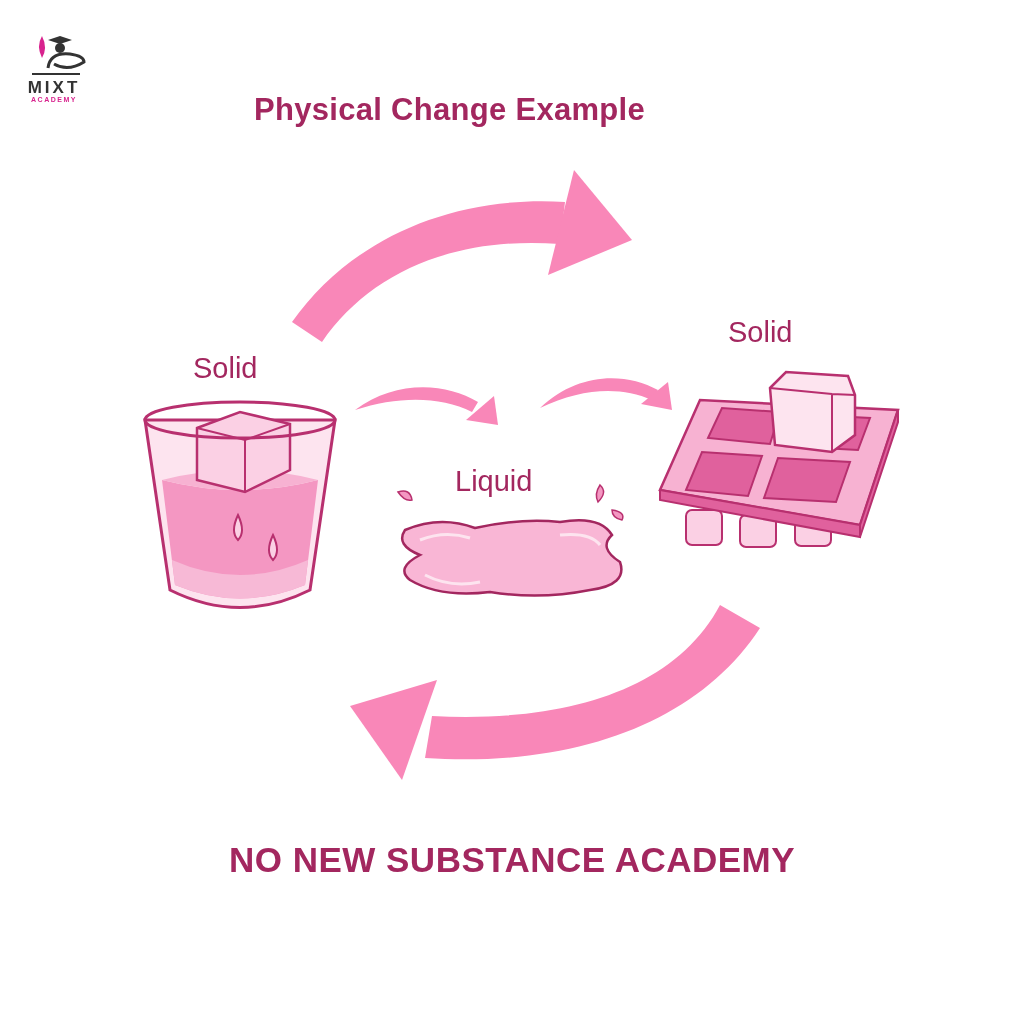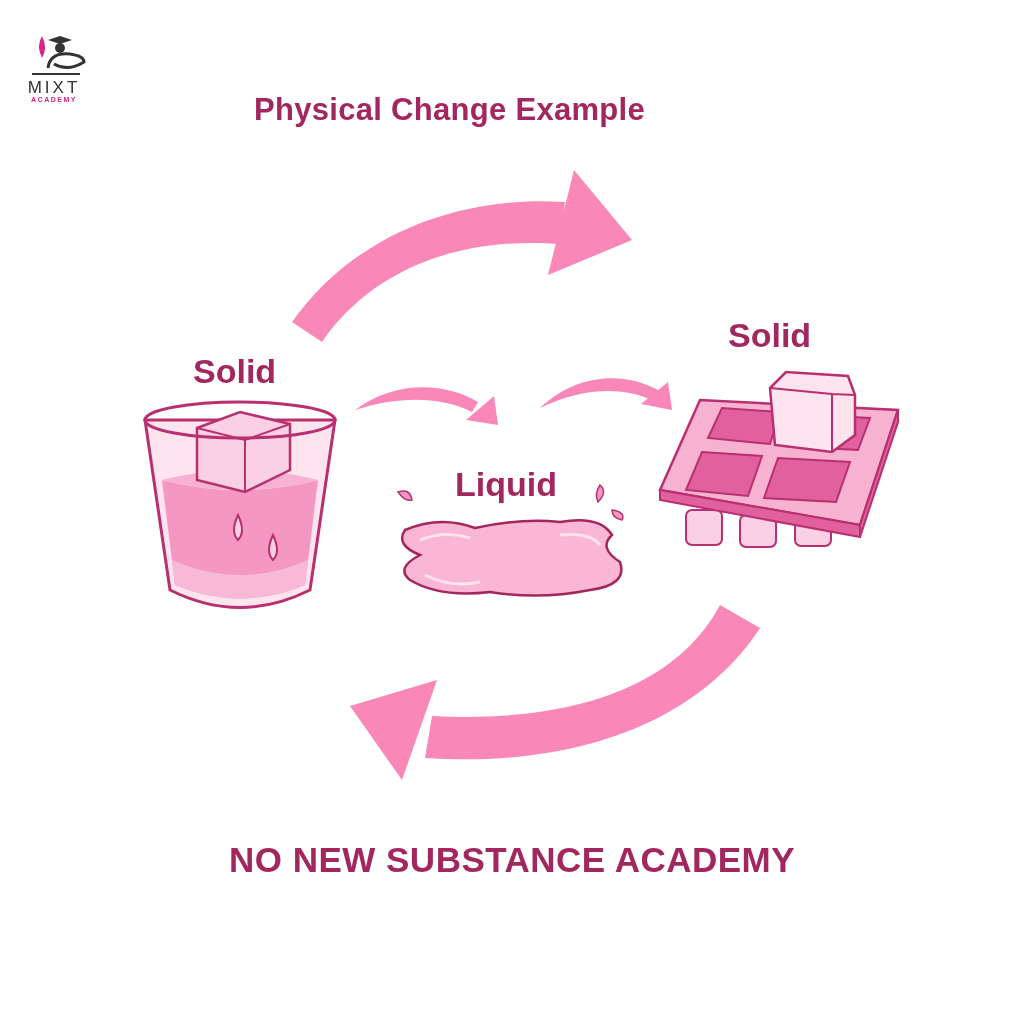--- a/index.html
+++ b/index.html
@@ -1,26 +1,26 @@
 <!DOCTYPE html>
 <html><head>
 <meta charset="utf-8">
 <style>
   html, body { margin: 0; padding: 0; background: #ffffff; }
   body { width: 1024px; height: 1024px; position: relative; overflow: hidden;
          font-family: "Liberation Sans", "DejaVu Sans", sans-serif; }
   .abs { position: absolute; }
   .title { left: 0; width: 899px; top: 92px; text-align: center;
            font-weight: bold; font-size: 31px; color: #a3275f; letter-spacing: 0.3px; }
-  .label { font-weight: bold; font-size: 34px; color: #a3275f; }
+  .label { font-weight: normal; font-size: 29px; color: #a3275f; }
   .footer { left: 0; width: 1024px; top: 840px; text-align: center;
             font-weight: bold; font-size: 35px; color: #a3275f; letter-spacing: 0.5px; }
   .logo { left: 18px; top: 26px; width: 72px; height: 80px; }
   .logo-main { position: absolute; left: 0; top: 52px; width: 72px; text-align: center;
-               font-weight: normal; font-size: 17px; letter-spacing: 3px; color: #333; }
+               font-weight: bold; font-size: 17px; letter-spacing: 3px; color: #333; }
   .logo-sub { position: absolute; left: 0; top: 70px; width: 72px; text-align: center;
               font-weight: bold; font-size: 7px; letter-spacing: 1.5px; color: #d8238e; }
   svg { position: absolute; left: 0; top: 0; }
 </style>
 </head>
 <body>
 
 <svg width="1024" height="1024" viewBox="0 0 1024 1024">
 
   <g>

